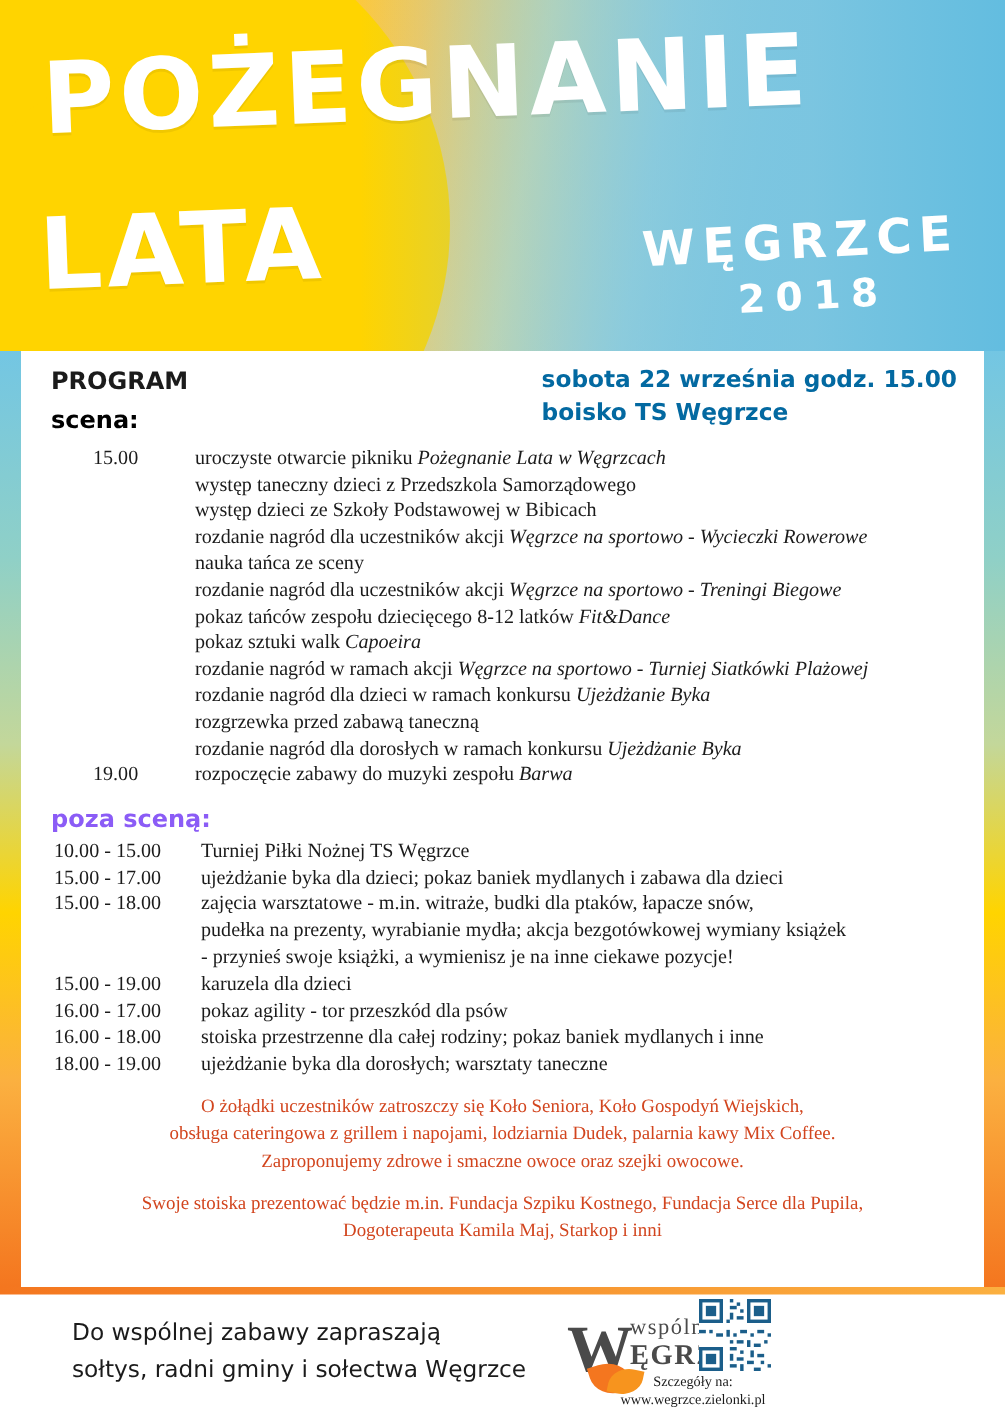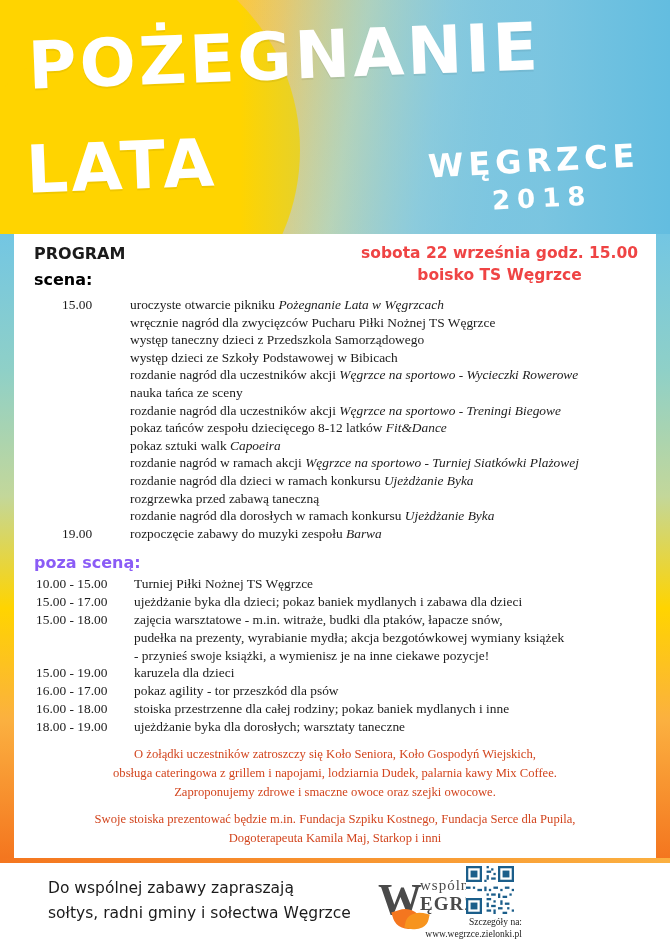--- a/index.html
+++ b/index.html
@@ -134,25 +134,25 @@
     top: 4px;
     font-family: "DejaVu Sans", sans-serif;
     font-weight: bold;
     font-size: 16px;
     color: #1b1b1b;
   }
   .when {
     position: absolute;
     right: 8px;
     top: 2px;
-    text-align: center;
+    text-align: left;
     font-family: "DejaVu Sans", sans-serif;
     font-weight: bold;
     font-size: 15.5px;
-    color: #ef4444;
+    color: #0369a1;
     line-height: 22px;
   }
   .scena-label {
     position: absolute;
     left: 10px;
     top: 30px;
     font-family: "DejaVu Sans", sans-serif;
     font-weight: bold;
     font-size: 16px;
     color: #000000;
@@ -295,21 +295,21 @@
     right: 16px;
     top: 8px;
     width: 48px;
     height: 48px;
   }
   .qr-info {
     position: absolute;
     right: 8px;
     top: 58px;
     width: 120px;
-    text-align: right;
+    text-align: center;
     font-family: "Liberation Serif", serif;
     font-size: 9.5px;
     line-height: 12px;
     color: #1b1b1b;
   }
 </style>
 </head>
 <body>
 
 <div class="poster">
@@ -336,24 +336,20 @@
         <div>boisko TS Węgrzce</div>
       </div>
       <div class="scena-label">scena:</div>
     </div>
 
     <table class="sched">
       <tbody>
           <tr>
             <td class="time">15.00</td>
             <td class="desc">uroczyste otwarcie pikniku <i>Pożegnanie Lata w Węgrzcach</i></td>
-          </tr>
-          <tr>
-            <td class="time"></td>
-            <td class="desc">wręcznie nagród dla zwycięzców Pucharu Piłki Nożnej  TS Węgrzce</td>
           </tr>
           <tr>
             <td class="time"></td>
             <td class="desc">występ taneczny dzieci  z Przedszkola Samorządowego</td>
           </tr>
           <tr>
             <td class="time"></td>
             <td class="desc">występ dzieci ze Szkoły Podstawowej w Bibicach</td>
           </tr>
           <tr>

